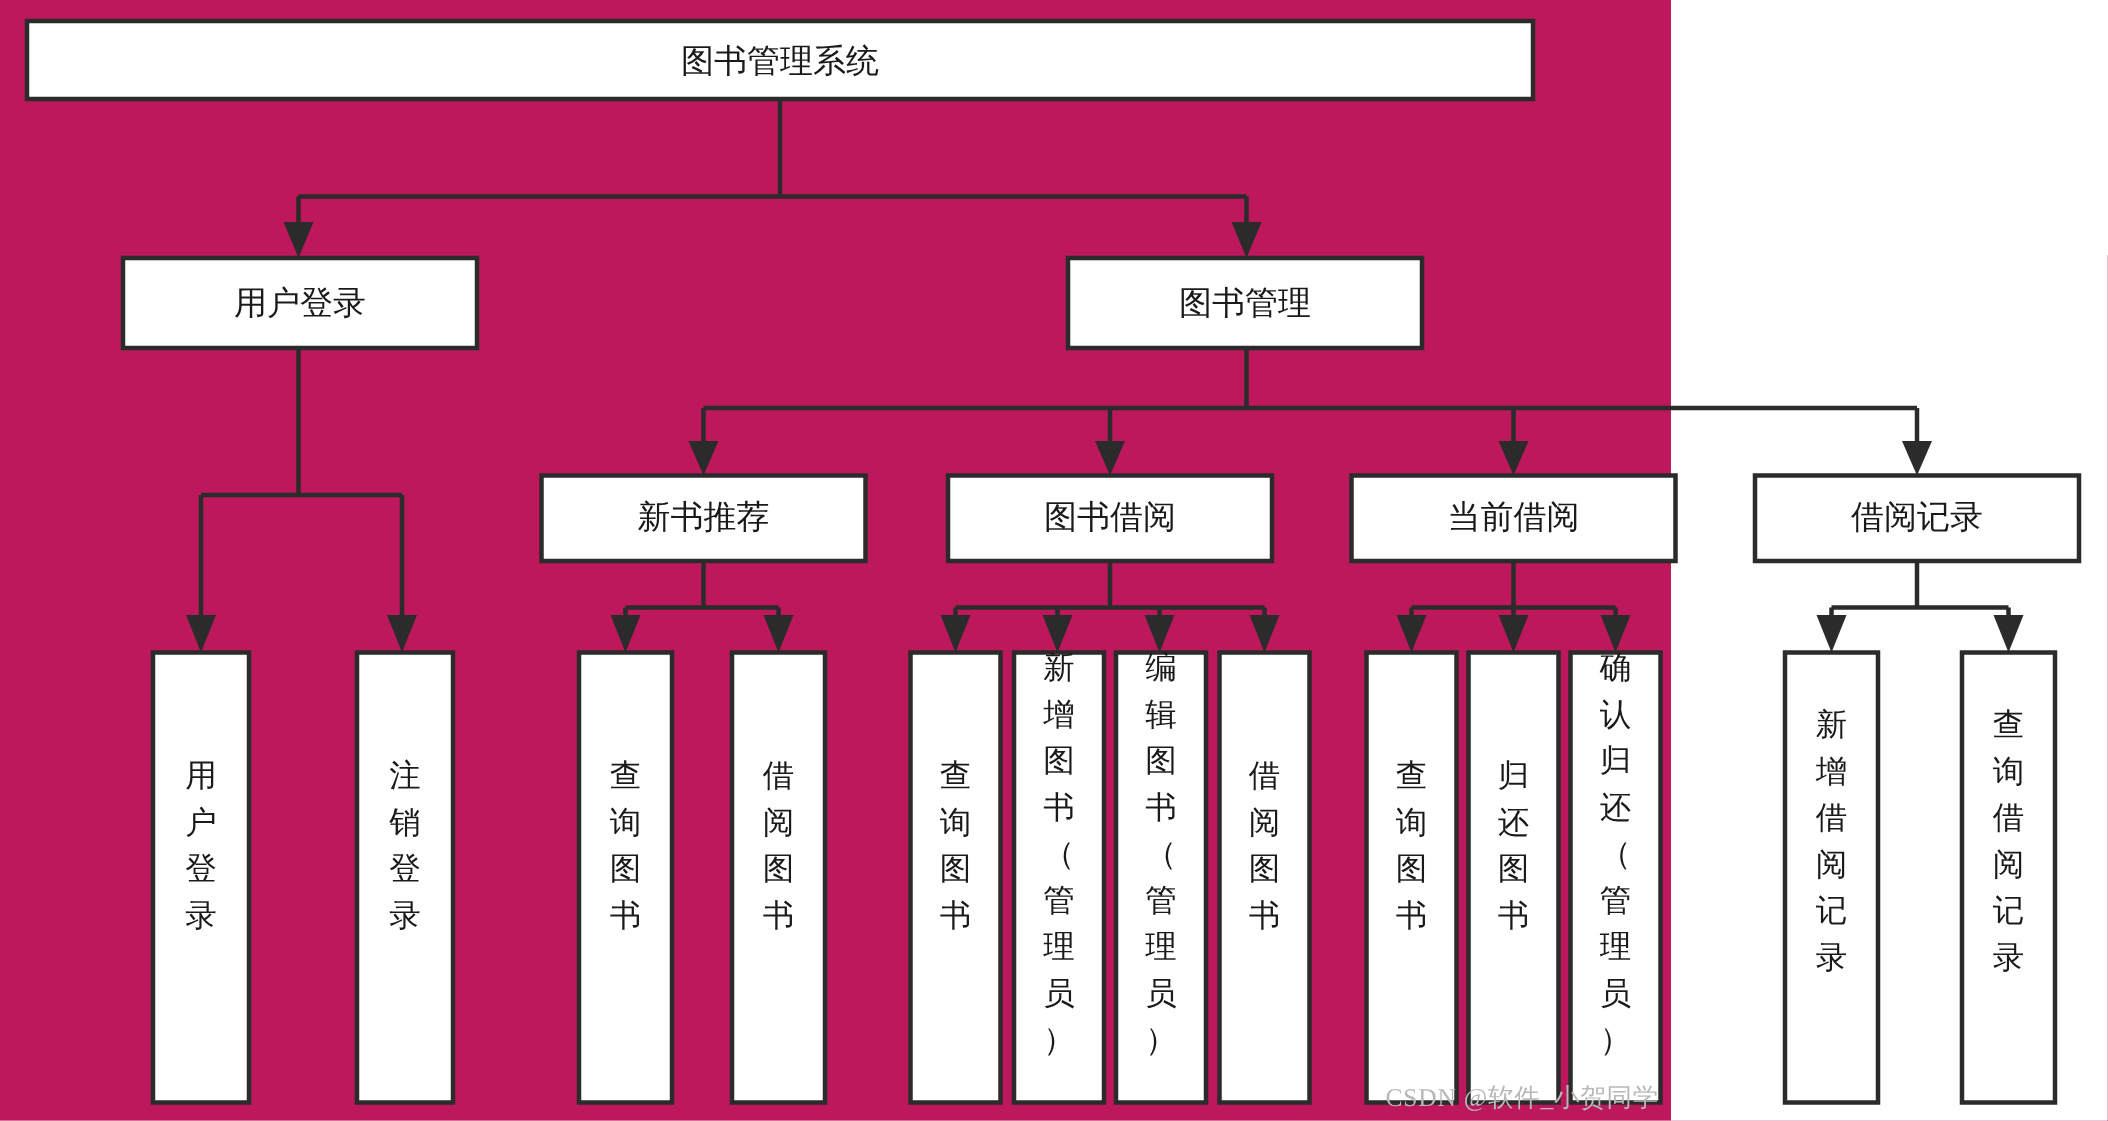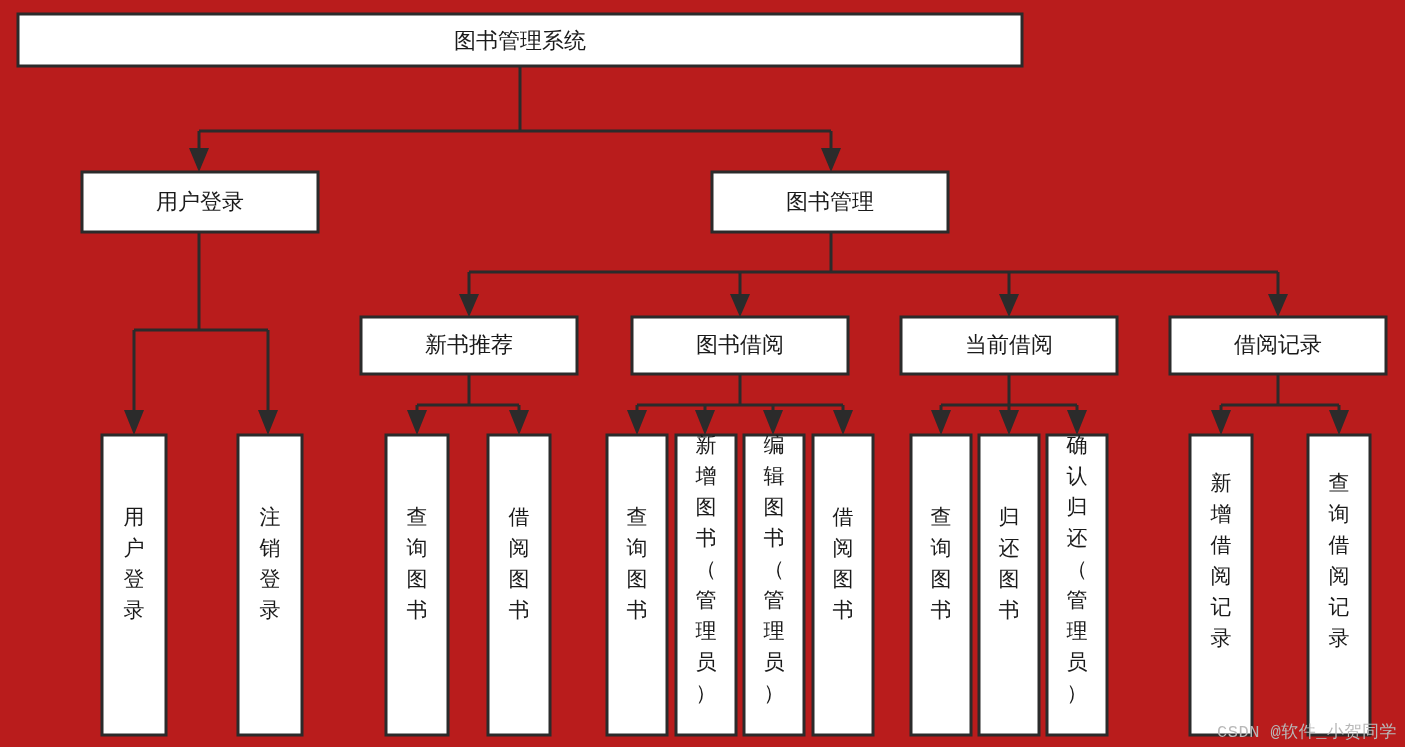--- a/index.html
+++ b/index.html
@@ -8,23 +8,23 @@
     background: #ffffff;
   }
   body {
     width: 1405px;
     height: 747px;
     font-family: "DejaVu Sans", "Liberation Sans", sans-serif;
     overflow: hidden;
   }
   #diagram-root {
     position: relative;
-    width: 1405px;
+    width: 1114px;
     height: 747px;
-    background: #b91c1c;
+    background: #be185d;
   }
   svg.flow {
     position: absolute;
     left: 0;
     top: 0;
     width: 1405px;
     height: 747px;
     display: block;
   }
   .node-rect {
@@ -52,21 +52,21 @@
   .node-label-v {
     font-family: "DejaVu Sans", "Liberation Sans", sans-serif;
     font-size: 21px;
     fill: #1a1a1a;
     text-anchor: middle;
   }
   .watermark {
     position: absolute;
     right: 8px;
     bottom: 4px;
-    font-family: Liberation Mono, monospace;
+    font-family: Liberation Serif, serif;
     font-size: 17px;
     color: #b8b8b8;
     letter-spacing: 0.5px;
     white-space: nowrap;
     pointer-events: none;
   }
 </style>
 </head>
 <body>
 

